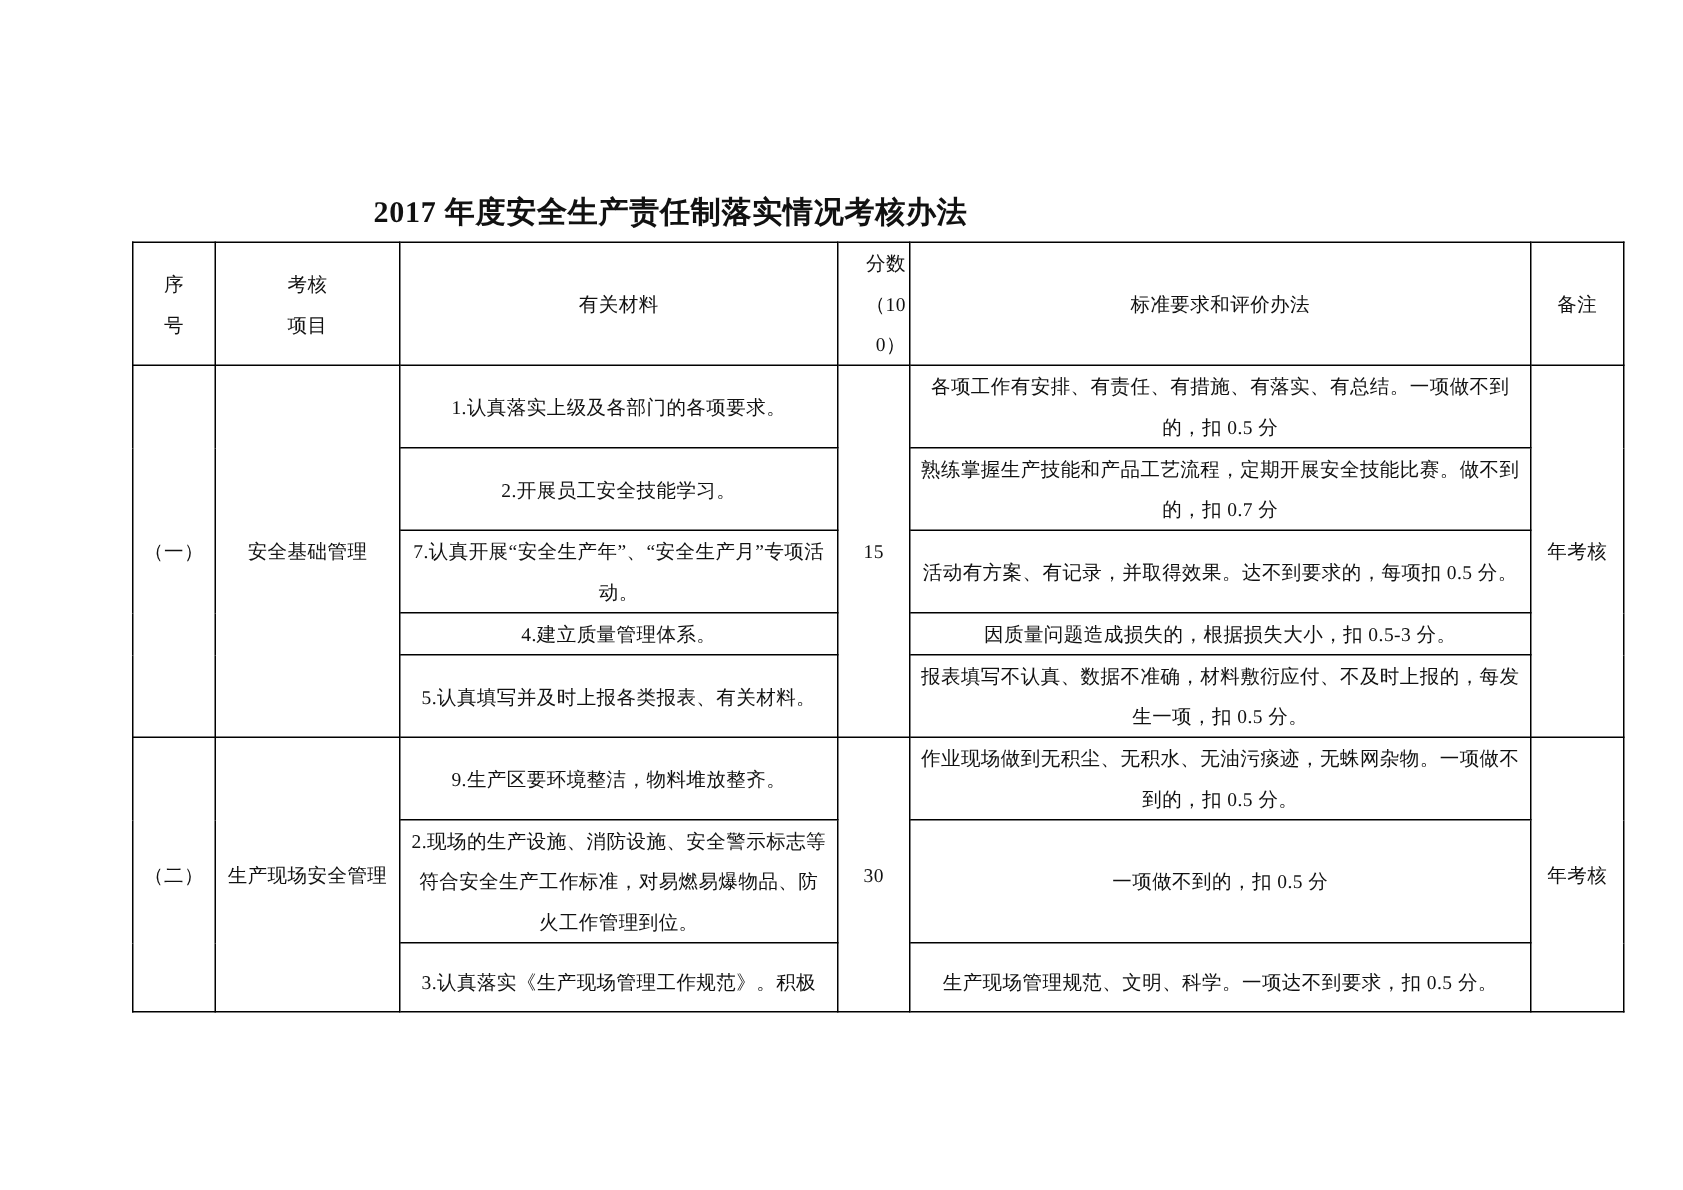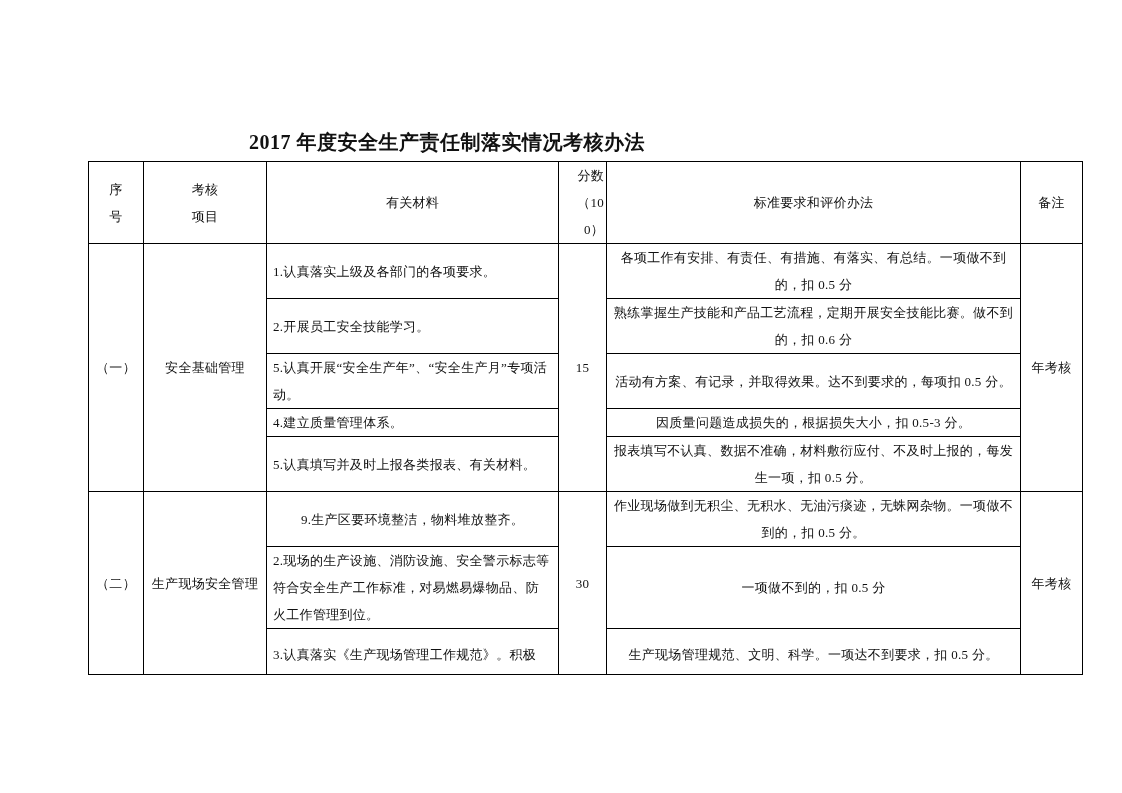--- a/index.html
+++ b/index.html
@@ -38,21 +38,21 @@
     }
     table.assess td {
       border: 1.3px solid #000000;
       padding: 0 6px;
       line-height: 27px;
       vertical-align: middle;
       overflow: hidden;
       white-space: pre-line;
     }
     .c { text-align: center; }
-    .l { text-align: left; }
+    .l { text-align: center; }
     .score-head { padding: 0 2px !important; text-align: right; }
   </style>
 </head>
 <body>
 
 <div class="doc-title">2017 年度安全生产责任制落实情况考核办法</div>
 
 <table class="assess">
   <colgroup>
     <col style="width:55px">
@@ -80,24 +80,24 @@
   <tr style="height:55px">
     <td class="c" rowspan="5">（一）</td>
     <td class="c" rowspan="5">安全基础管理</td>
     <td class="l">1.认真落实上级及各部门的各项要求。</td>
     <td class="c" rowspan="5">15</td>
     <td class="c">各项工作有安排、有责任、有措施、有落实、有总结。一项做不到的，扣 0.5 分</td>
     <td class="c" rowspan="5">年考核</td>
   </tr>
   <tr style="height:53px">
     <td class="l">2.开展员工安全技能学习。</td>
-    <td class="c">熟练掌握生产技能和产品工艺流程，定期开展安全技能比赛。做不到的，扣 0.6 分</td>
+    <td class="c">熟练掌握生产技能和产品工艺流程，定期开展安全技能比赛。做不到的，扣 0.7 分</td>
   </tr>
   <tr style="height:54px">
-    <td class="l">5.认真开展“安全生产年”、“安全生产月”专项活动。</td>
+    <td class="l">7.认真开展“安全生产年”、“安全生产月”专项活动。</td>
     <td class="c">活动有方案、有记录，并取得效果。达不到要求的，每项扣 0.5 分。</td>
   </tr>
   <tr style="height:27px">
     <td class="l">4.建立质量管理体系。</td>
     <td class="c">因质量问题造成损失的，根据损失大小，扣 0.5-3 分。</td>
   </tr>
   <tr style="height:54px">
     <td class="l">5.认真填写并及时上报各类报表、有关材料。</td>
     <td class="c">报表填写不认真、数据不准确，材料敷衍应付、不及时上报的，每发生一项，扣 0.5 分。</td>
   </tr>

